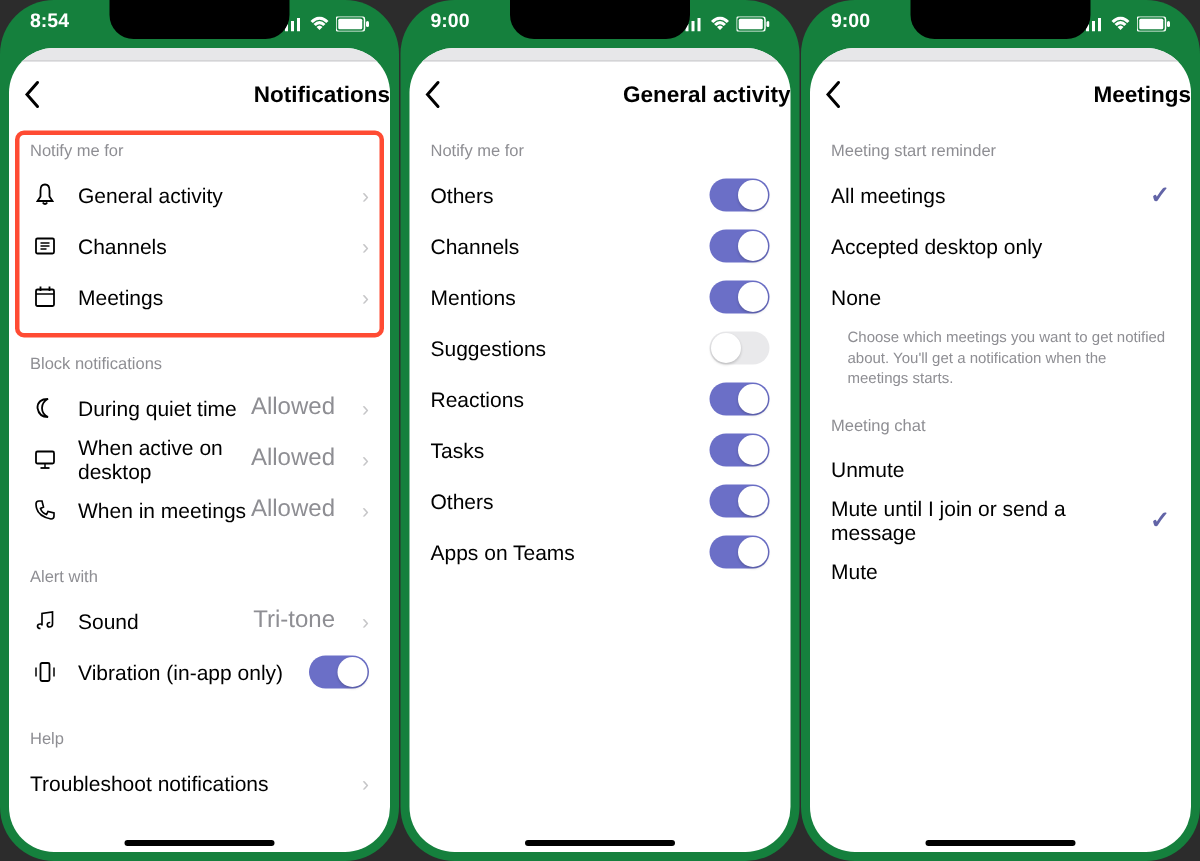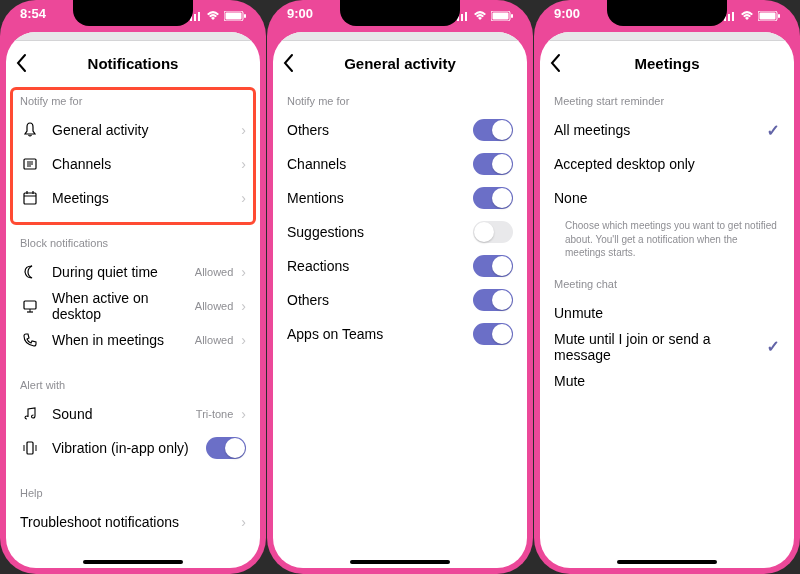--- a/index.html
+++ b/index.html
@@ -1,31 +1,31 @@
 <!DOCTYPE html>
 <html><head>
 <meta charset="utf-8">
 <style>
   html,body{margin:0;padding:0;background:#2c2c2c;font-family:-apple-system,Helvetica,Arial,sans-serif;}
   .canvas{width:800px;height:574px;background:#2c2c2c;display:flex;gap:1px;}
-  .phone{width:266px;height:574px;background:#ec4899;border-radius:36px;position:relative;overflow:hidden;}
+  .phone{width:266px;height:574px;background:#15803d;border-radius:36px;position:relative;overflow:hidden;}
   .notch{position:absolute;top:0;left:50%;transform:translateX(-50%);width:120px;height:26px;background:#000;border-radius:0 0 16px 16px;z-index:5;}
   .status{position:absolute;top:6px;left:0;right:0;height:20px;color:#fff;font-size:13px;font-weight:600;display:flex;justify-content:space-between;padding:0 20px;z-index:4;}
   .status .right{display:flex;align-items:center;gap:4px;}
   .screen{position:absolute;top:32px;left:6px;right:6px;bottom:6px;background:#fff;border-radius:30px 30px 30px 30px;overflow:hidden;display:flex;flex-direction:column;}
   .screentop{height:8px;background:#e7e7e9;border-bottom:1px solid #d4d4d6;}
   .header{height:44px;display:flex;align-items:center;position:relative;}
   .back{position:absolute;left:10px;top:12px;}
-  .title{flex:1;text-align:center;font-weight:700;font-size:15px;color:#000;}
+  .title{flex:1;text-align:right;font-weight:700;font-size:15px;color:#000;}
   .content{flex:1;overflow:hidden;padding:0;}
   .sect{font-size:11px;color:#8e8e93;padding:10px 14px 6px 14px;}
   .row{display:flex;align-items:center;height:34px;padding:0 14px;font-size:14px;color:#000;}
   .row .icon{width:20px;display:flex;justify-content:center;margin-right:12px;}
   .row .lbl{flex:1;}
-  .row .val{color:#8e8e93;font-size:11px;margin-right:8px;}
+  .row .val{color:#8e8e93;font-size:16px;margin-right:18px;}
   .chev{color:#c6c6c8;}
   .toggle{width:40px;height:22px;border-radius:11px;position:relative;}
   .toggle.on{background:#6b6fc7;}
   .toggle.off{background:#e9e9eb;}
   .toggle .knob{position:absolute;width:20px;height:20px;background:#fff;border-radius:50%;top:1px;box-shadow:0 1px 2px rgba(0,0,0,.2);}
   .toggle.on .knob{right:1px;}
   .toggle.off .knob{left:1px;}
   .check{color:#6264a7;font-size:16px;font-weight:700;}
   .desc{font-size:10px;color:#8e8e93;padding:4px 14px 8px 25px;line-height:1.35;}
   .highlight{position:absolute;border:3px solid #ff4b33;border-radius:6px;pointer-events:none;}
@@ -233,20 +233,26 @@
                 <span class="knob"></span>
               </span>
             </div>
             <div class="row">
               <span class="lbl">Reactions</span>
               <span class="toggle on">
                 <span class="knob"></span>
               </span>
             </div>
             <div class="row">
+              <span class="lbl">Tasks</span>
+              <span class="toggle on">
+                <span class="knob"></span>
+              </span>
+            </div>
+            <div class="row">
               <span class="lbl">Others</span>
               <span class="toggle on">
                 <span class="knob"></span>
               </span>
             </div>
             <div class="row">
               <span class="lbl">Apps on Teams</span>
               <span class="toggle on">
                 <span class="knob"></span>
               </span>

